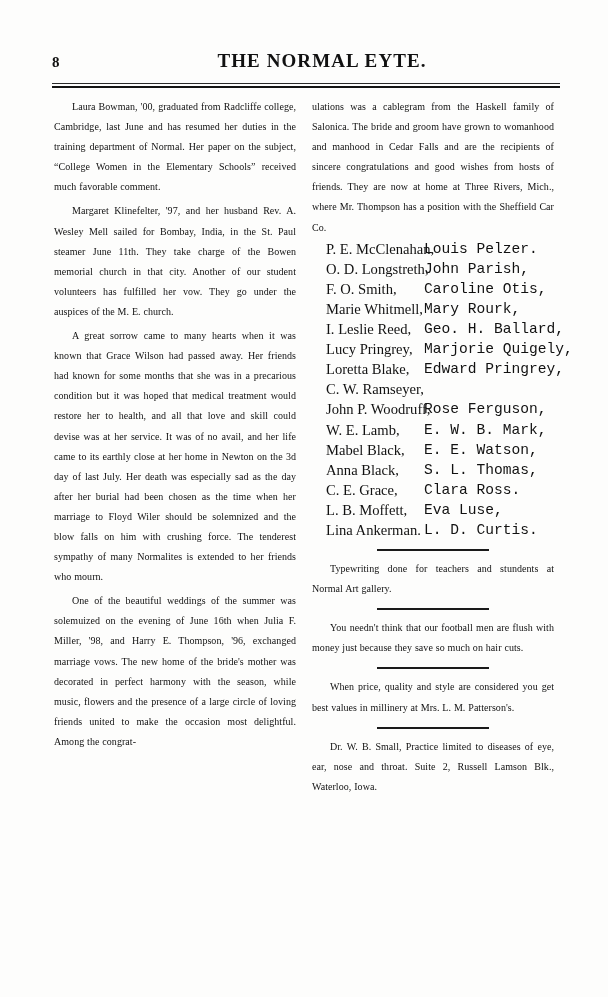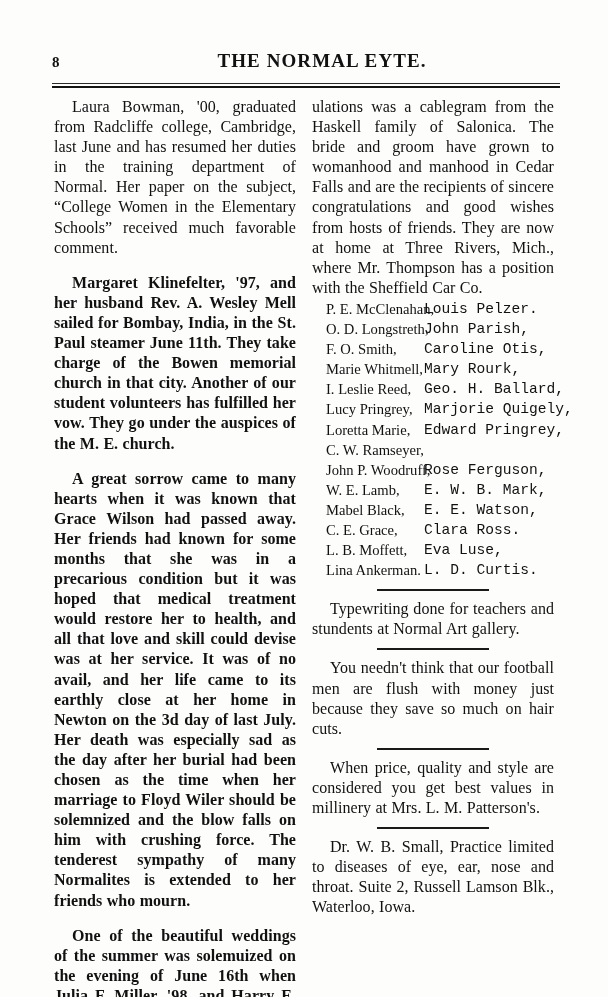--- a/index.html
+++ b/index.html
@@ -72,28 +72,28 @@
     top: 97px;
     width: 242px;
   }
   .col-left  { left: 54px; }
   .col-right { left: 312px; }
 
   p.body {
     margin: 0 0 0 0;
     text-indent: 18px;
     text-align: justify;
-    font-size: 16px;
+    font-size: 10px;
     line-height: 20.1px;
     letter-spacing: 0.05px;
     word-spacing: 0.3px;
     -webkit-hyphens: none;
     hyphens: none;
   }
-  p.body + p.body { margin-top: 15px; font-weight: bold; }
+  p.body + p.body { margin-top: 4px; }
 
   
   .roster {
     margin-top: 1px;
     font-size: 14.6px;
     line-height: 20.1px;
   }
   .roster-row {
     display: flex;
     white-space: nowrap;
@@ -159,39 +159,43 @@
         </div>
       <div class="roster-row">
           <span class="name-a">I. Leslie Reed,</span>
           <span class="name-b">Geo. H. Ballard,</span>
         </div>
       <div class="roster-row">
           <span class="name-a">Lucy Pringrey,</span>
           <span class="name-b">Marjorie  Quigely,</span>
         </div>
       <div class="roster-row">
-          <span class="name-a">Loretta Marie,</span>
+          <span class="name-a">Loretta Blake,</span>
           <span class="name-b">Edward Pringrey,</span>
         </div>
       <div class="roster-row">
           <span class="name-a">C. W. Ramseyer,</span>
         </div>
       <div class="roster-row">
           <span class="name-a">John P. Woodruff,</span>
           <span class="name-b">Rose Ferguson,</span>
         </div>
       <div class="roster-row">
           <span class="name-a">W. E. Lamb,</span>
           <span class="name-b">E. W. B. Mark,</span>
         </div>
       <div class="roster-row">
           <span class="name-a">Mabel Black,</span>
           <span class="name-b">E. E. Watson,</span>
         </div>
       <div class="roster-row">
+          <span class="name-a">Anna Black,</span>
+          <span class="name-b">S. L. Thomas,</span>
+        </div>
+      <div class="roster-row">
           <span class="name-a">C. E. Grace,</span>
           <span class="name-b">Clara Ross.</span>
         </div>
       <div class="roster-row">
           <span class="name-a">L. B. Moffett,</span>
           <span class="name-b">Eva Luse,</span>
         </div>
       <div class="roster-row">
           <span class="name-a">Lina Ankerman.</span>
           <span class="name-b">L. D. Curtis.</span>

